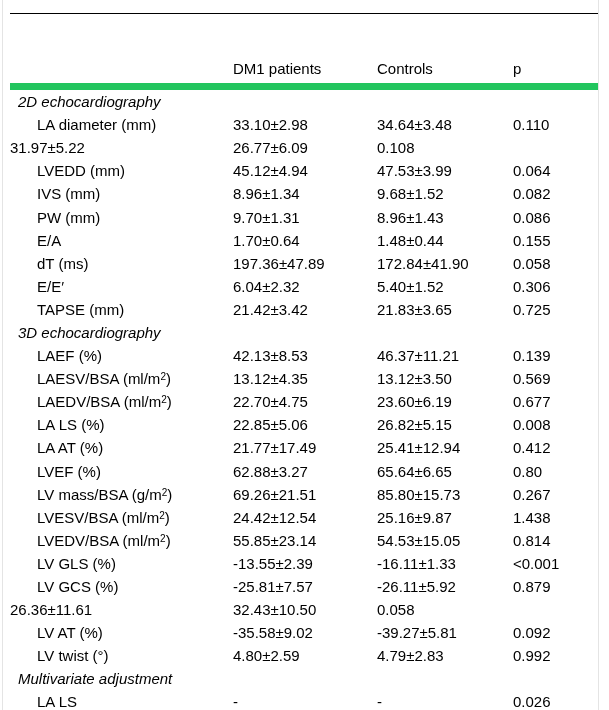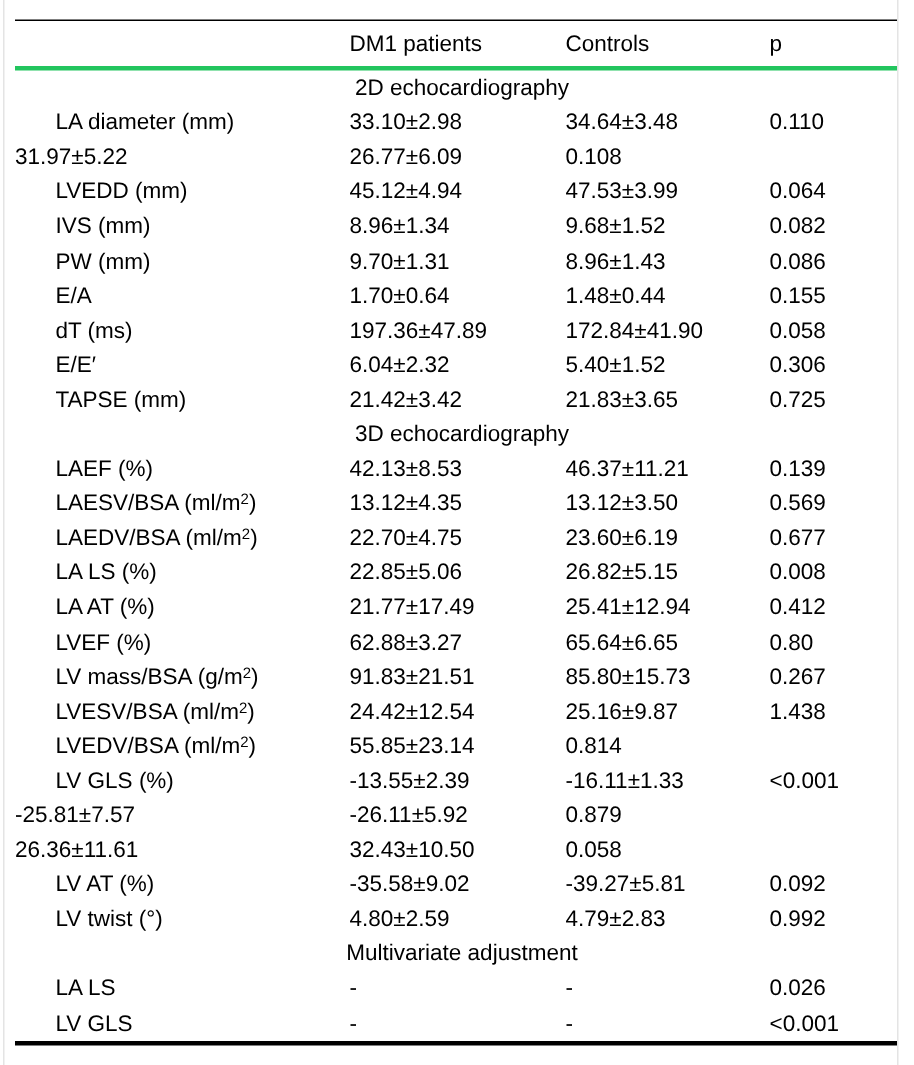--- a/index.html
+++ b/index.html
@@ -23,37 +23,38 @@
     position: absolute;
     left: 10px; top: 13px;
     width: 588px;
     border-top: 1.5px solid #000;
     border-bottom: 3px solid #000;
     font-size: 15px;
     line-height: 1;
   }
   .hdr {
     height: 30px;
-    border-bottom: 3px solid #22c55e;
+    border-bottom: 7px solid #22c55e;
     display: grid;
     grid-template-columns: 223px 144px 136px 1fr;
     align-items: center;
+    margin-top: 39px;
   }
   .row {
     height: 23.1px;
     display: grid;
     grid-template-columns: 223px 144px 136px 1fr;
     align-items: center;
   }
   .cell { white-space: nowrap; }
   .row .label { padding-left: 27px; }
   .row.section .label {
     grid-column: 1 / -1;
     padding-left: 8px;
-    text-align: center;
+    font-style: italic;
   }
   .cell sup { font-size: 10px; vertical-align: 4px; line-height: 0; }
 </style>
 </head>
 <body>
 
 <div class="figure-border"></div>
 
 <div class="table">
 
@@ -171,46 +172,48 @@
 
   <div class="row">
     <div class="cell label">LVEF (%)</div>
     <div class="cell">62.88±3.27</div>
     <div class="cell">65.64±6.65</div>
     <div class="cell">0.80</div>
   </div>
 
   <div class="row">
     <div class="cell label">LV mass/BSA (g/m<sup>2</sup>)</div>
-    <div class="cell">91.83±21.51</div>
+    <div class="cell">69.26±21.51</div>
     <div class="cell">85.80±15.73</div>
     <div class="cell">0.267</div>
   </div>
 
   <div class="row">
     <div class="cell label">LVESV/BSA (ml/m<sup>2</sup>)</div>
     <div class="cell">24.42±12.54</div>
     <div class="cell">25.16±9.87</div>
     <div class="cell">1.438</div>
   </div>
 
   <div class="row">
     <div class="cell label">LVEDV/BSA (ml/m<sup>2</sup>)</div>
     <div class="cell">55.85±23.14</div>
+    <div class="cell">54.53±15.05</div>
     <div class="cell">0.814</div>
   </div>
 
   <div class="row">
     <div class="cell label">LV GLS (%)</div>
     <div class="cell">-13.55±2.39</div>
     <div class="cell">-16.11±1.33</div>
     <div class="cell">&lt;0.001</div>
   </div>
 
   <div class="row">
+    <div class="cell label">LV GCS (%)</div>
     <div class="cell">-25.81±7.57</div>
     <div class="cell">-26.11±5.92</div>
     <div class="cell">0.879</div>
   </div>
 
   <div class="row">
     <div class="cell">26.36±11.61</div>
     <div class="cell">32.43±10.50</div>
     <div class="cell">0.058</div>
   </div>

